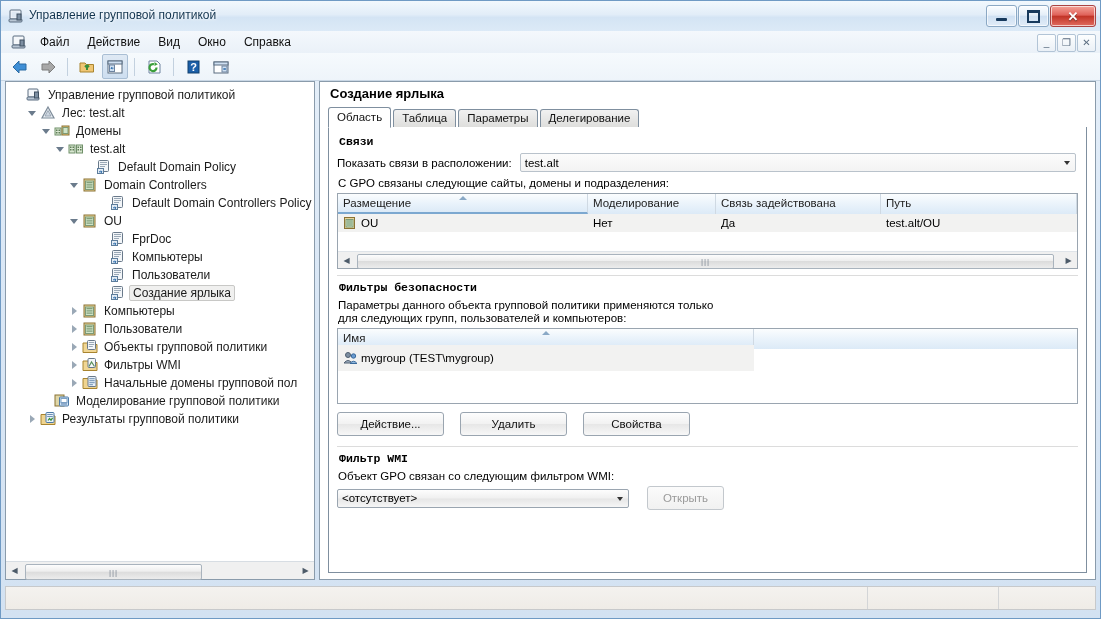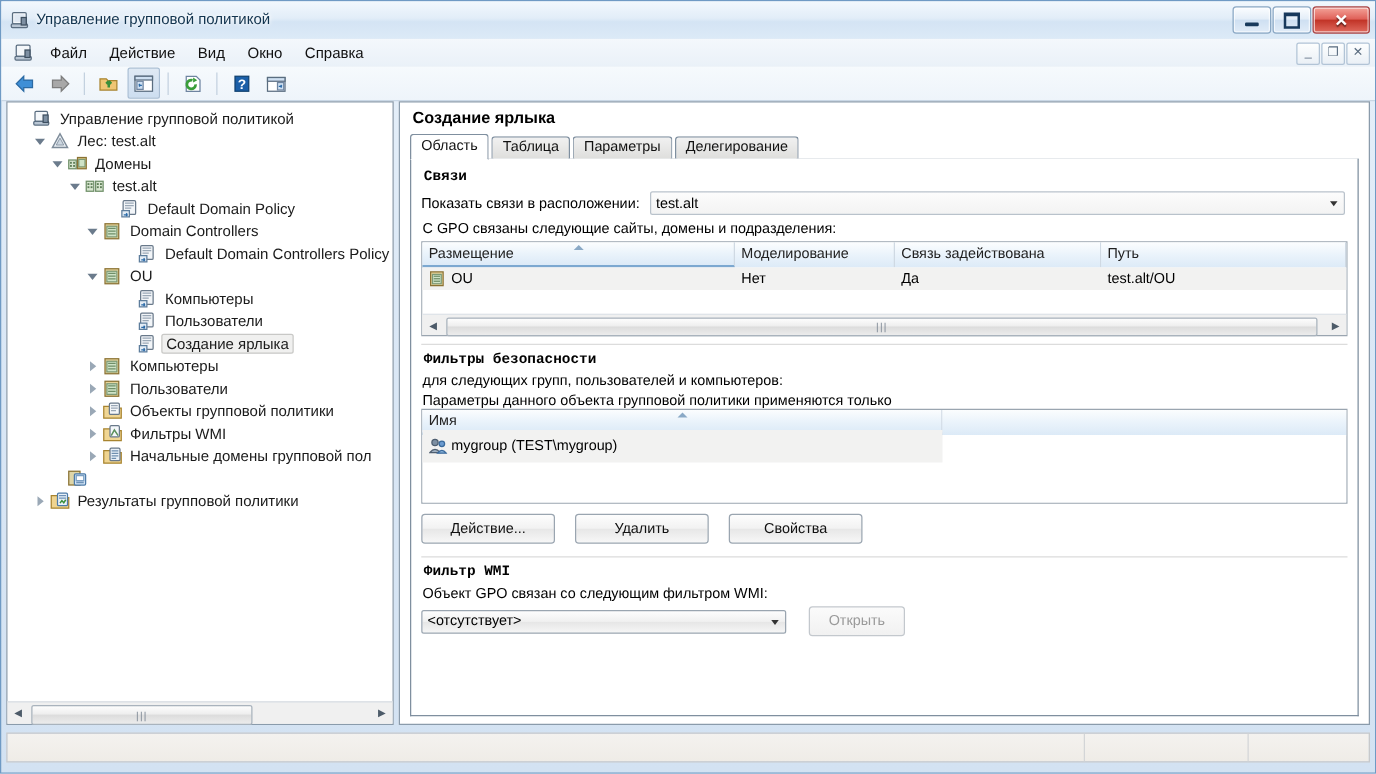--- a/index.html
+++ b/index.html
@@ -456,46 +456,59 @@
             <span class="tw"></span>
             <span class="ticon"><svg width="16" height="16" viewBox="0 0 16 16">
                 <rect x="2.5" y="1.5" width="10" height="11" rx="1" fill="#f2f5f8" stroke="#69798a"></rect>
                 <rect x="4" y="3" width="7" height="1" fill="#9aa8b6"></rect>
                 <rect x="4" y="5" width="7" height="1" fill="#9aa8b6"></rect>
                 <rect x="4" y="7" width="5" height="1" fill="#9aa8b6"></rect>
                 <rect x="1.5" y="9.5" width="6" height="5" fill="#dfe9f3" stroke="#5d7siz"></rect>
                 <rect x="1.5" y="9.5" width="6" height="5" fill="#e3ecf5" stroke="#5d7d9c"></rect>
                 <path d="M3 12.8 L6 12.8 M6 12.8 L4.9 11.6 M6 12.8 L4.9 13.9" stroke="#2a6aa8" stroke-width="1" fill="none"></path>
               </svg></span>
-            <span class="tlabel">Компьютеры</span>
+            <span class="tlabel">FprDoc</span>
           </div>
           <div class="trow" style="padding-left: 86px;">
             <span class="tw"></span>
             <span class="ticon"><svg width="16" height="16" viewBox="0 0 16 16">
                 <rect x="2.5" y="1.5" width="10" height="11" rx="1" fill="#f2f5f8" stroke="#69798a"></rect>
                 <rect x="4" y="3" width="7" height="1" fill="#9aa8b6"></rect>
                 <rect x="4" y="5" width="7" height="1" fill="#9aa8b6"></rect>
                 <rect x="4" y="7" width="5" height="1" fill="#9aa8b6"></rect>
                 <rect x="1.5" y="9.5" width="6" height="5" fill="#dfe9f3" stroke="#5d7siz"></rect>
                 <rect x="1.5" y="9.5" width="6" height="5" fill="#e3ecf5" stroke="#5d7d9c"></rect>
                 <path d="M3 12.8 L6 12.8 M6 12.8 L4.9 11.6 M6 12.8 L4.9 13.9" stroke="#2a6aa8" stroke-width="1" fill="none"></path>
               </svg></span>
-            <span class="tlabel">Пользователи</span>
-          </div>
-          <div class="trow selected" style="padding-left: 86px;">
+            <span class="tlabel">Компьютеры</span>
+          </div>
+          <div class="trow" style="padding-left: 86px;">
             <span class="tw"></span>
             <span class="ticon"><svg width="16" height="16" viewBox="0 0 16 16">
                 <rect x="2.5" y="1.5" width="10" height="11" rx="1" fill="#f2f5f8" stroke="#69798a"></rect>
                 <rect x="4" y="3" width="7" height="1" fill="#9aa8b6"></rect>
                 <rect x="4" y="5" width="7" height="1" fill="#9aa8b6"></rect>
                 <rect x="4" y="7" width="5" height="1" fill="#9aa8b6"></rect>
                 <rect x="1.5" y="9.5" width="6" height="5" fill="#dfe9f3" stroke="#5d7siz"></rect>
                 <rect x="1.5" y="9.5" width="6" height="5" fill="#e3ecf5" stroke="#5d7d9c"></rect>
                 <path d="M3 12.8 L6 12.8 M6 12.8 L4.9 11.6 M6 12.8 L4.9 13.9" stroke="#2a6aa8" stroke-width="1" fill="none"></path>
               </svg></span>
+            <span class="tlabel">Пользователи</span>
+          </div>
+          <div class="trow selected" style="padding-left: 86px;">
+            <span class="tw"></span>
+            <span class="ticon"><svg width="16" height="16" viewBox="0 0 16 16">
+                <rect x="2.5" y="1.5" width="10" height="11" rx="1" fill="#f2f5f8" stroke="#69798a"></rect>
+                <rect x="4" y="3" width="7" height="1" fill="#9aa8b6"></rect>
+                <rect x="4" y="5" width="7" height="1" fill="#9aa8b6"></rect>
+                <rect x="4" y="7" width="5" height="1" fill="#9aa8b6"></rect>
+                <rect x="1.5" y="9.5" width="6" height="5" fill="#dfe9f3" stroke="#5d7siz"></rect>
+                <rect x="1.5" y="9.5" width="6" height="5" fill="#e3ecf5" stroke="#5d7d9c"></rect>
+                <path d="M3 12.8 L6 12.8 M6 12.8 L4.9 11.6 M6 12.8 L4.9 13.9" stroke="#2a6aa8" stroke-width="1" fill="none"></path>
+              </svg></span>
             <span class="tlabel">Создание ярлыка</span>
           </div>
           <div class="trow" style="padding-left: 58px;">
             <span class="tw">
               <i class="tri tri-closed"></i>
             </span>
             <span class="ticon"><svg width="16" height="16" viewBox="0 0 16 16">
                 <rect x="2" y="2" width="11" height="12" fill="#e8d49a" stroke="#8a7233"></rect>
                 <rect x="3.5" y="4" width="8" height="8.5" fill="#cfe3c7" stroke="#7d9a77"></rect>
                 <rect x="4.5" y="5.2" width="6" height="1" fill="#6f8f68"></rect>
@@ -556,20 +569,21 @@
             <span class="tlabel">Начальные домены групповой пол</span>
           </div>
           <div class="trow" style="padding-left: 30px;">
             <span class="tw"></span>
             <span class="ticon"><svg width="16" height="16" viewBox="0 0 16 16">
                 <rect x="1" y="2" width="9" height="11" fill="#dfd6a8" stroke="#8a7233"></rect>
                 <rect x="5.5" y="4" width="9" height="9" rx="1" fill="#cfe2f4" stroke="#4d7ba8"></rect>
                 <rect x="7" y="5.5" width="6" height="4" fill="#fff" stroke="#7ba0c4"></rect>
                 <rect x="7" y="10.3" width="6" height="1.3" fill="#6e92b8"></rect>
               </svg></span>
+            <span class="tlabel">Моделирование групповой политики</span>
           </div>
           <div class="trow" style="padding-left: 16px;">
             <span class="tw">
               <i class="tri tri-closed"></i>
             </span>
             <span class="ticon"><svg width="16" height="16" viewBox="0 0 16 16">
                 <path d="M1 3.5 h6 l1 1.5 h7 V13.5 H1 Z" fill="#efd490" stroke="#a8842f"></path>
                 <rect x="6" y="1.5" width="8" height="10" rx="1" fill="#e9f1f8" stroke="#4d7ba8"></rect>
                 <rect x="7.2" y="3" width="5.6" height="1" fill="#6e92b8"></rect>
                 <rect x="7.2" y="5" width="5.6" height="1" fill="#6e92b8"></rect>
@@ -640,22 +654,22 @@
             <div class="hs-track">
               <div class="hs-thumb" style="width:695px;height:13px">|||</div>
             </div>
             <div class="hs-arrow">▶</div>
           </div>
         </div>
 
         <div class="grp-sep"></div>
 
         <div class="grp-title">Фильтры безопасности</div>
+        <div class="caption" style="margin-bottom:0">Параметры данного объекта групповой политики применяются только</div>
         <div class="caption" style="margin-top:1px">для следующих групп, пользователей и компьютеров:</div>
-        <div class="caption" style="margin-bottom:0">Параметры данного объекта групповой политики применяются только</div>
 
         <div class="lv" style="height: 76px;">
           <div class="lv-head">
             <div class="lv-th sorted" style="width:416px">Имя</div>
             <div class="lv-th" style="flex:1;border-right:none"></div>
           </div>
           <div class="lv-body">
             <div class="lv-row" style="background:transparent">
               <div class="lv-td" style="width:416px;background:#f2f2f1;height:26px">
                 <span style="width:15px;height:14px;display:inline-block;margin-right:3px">

